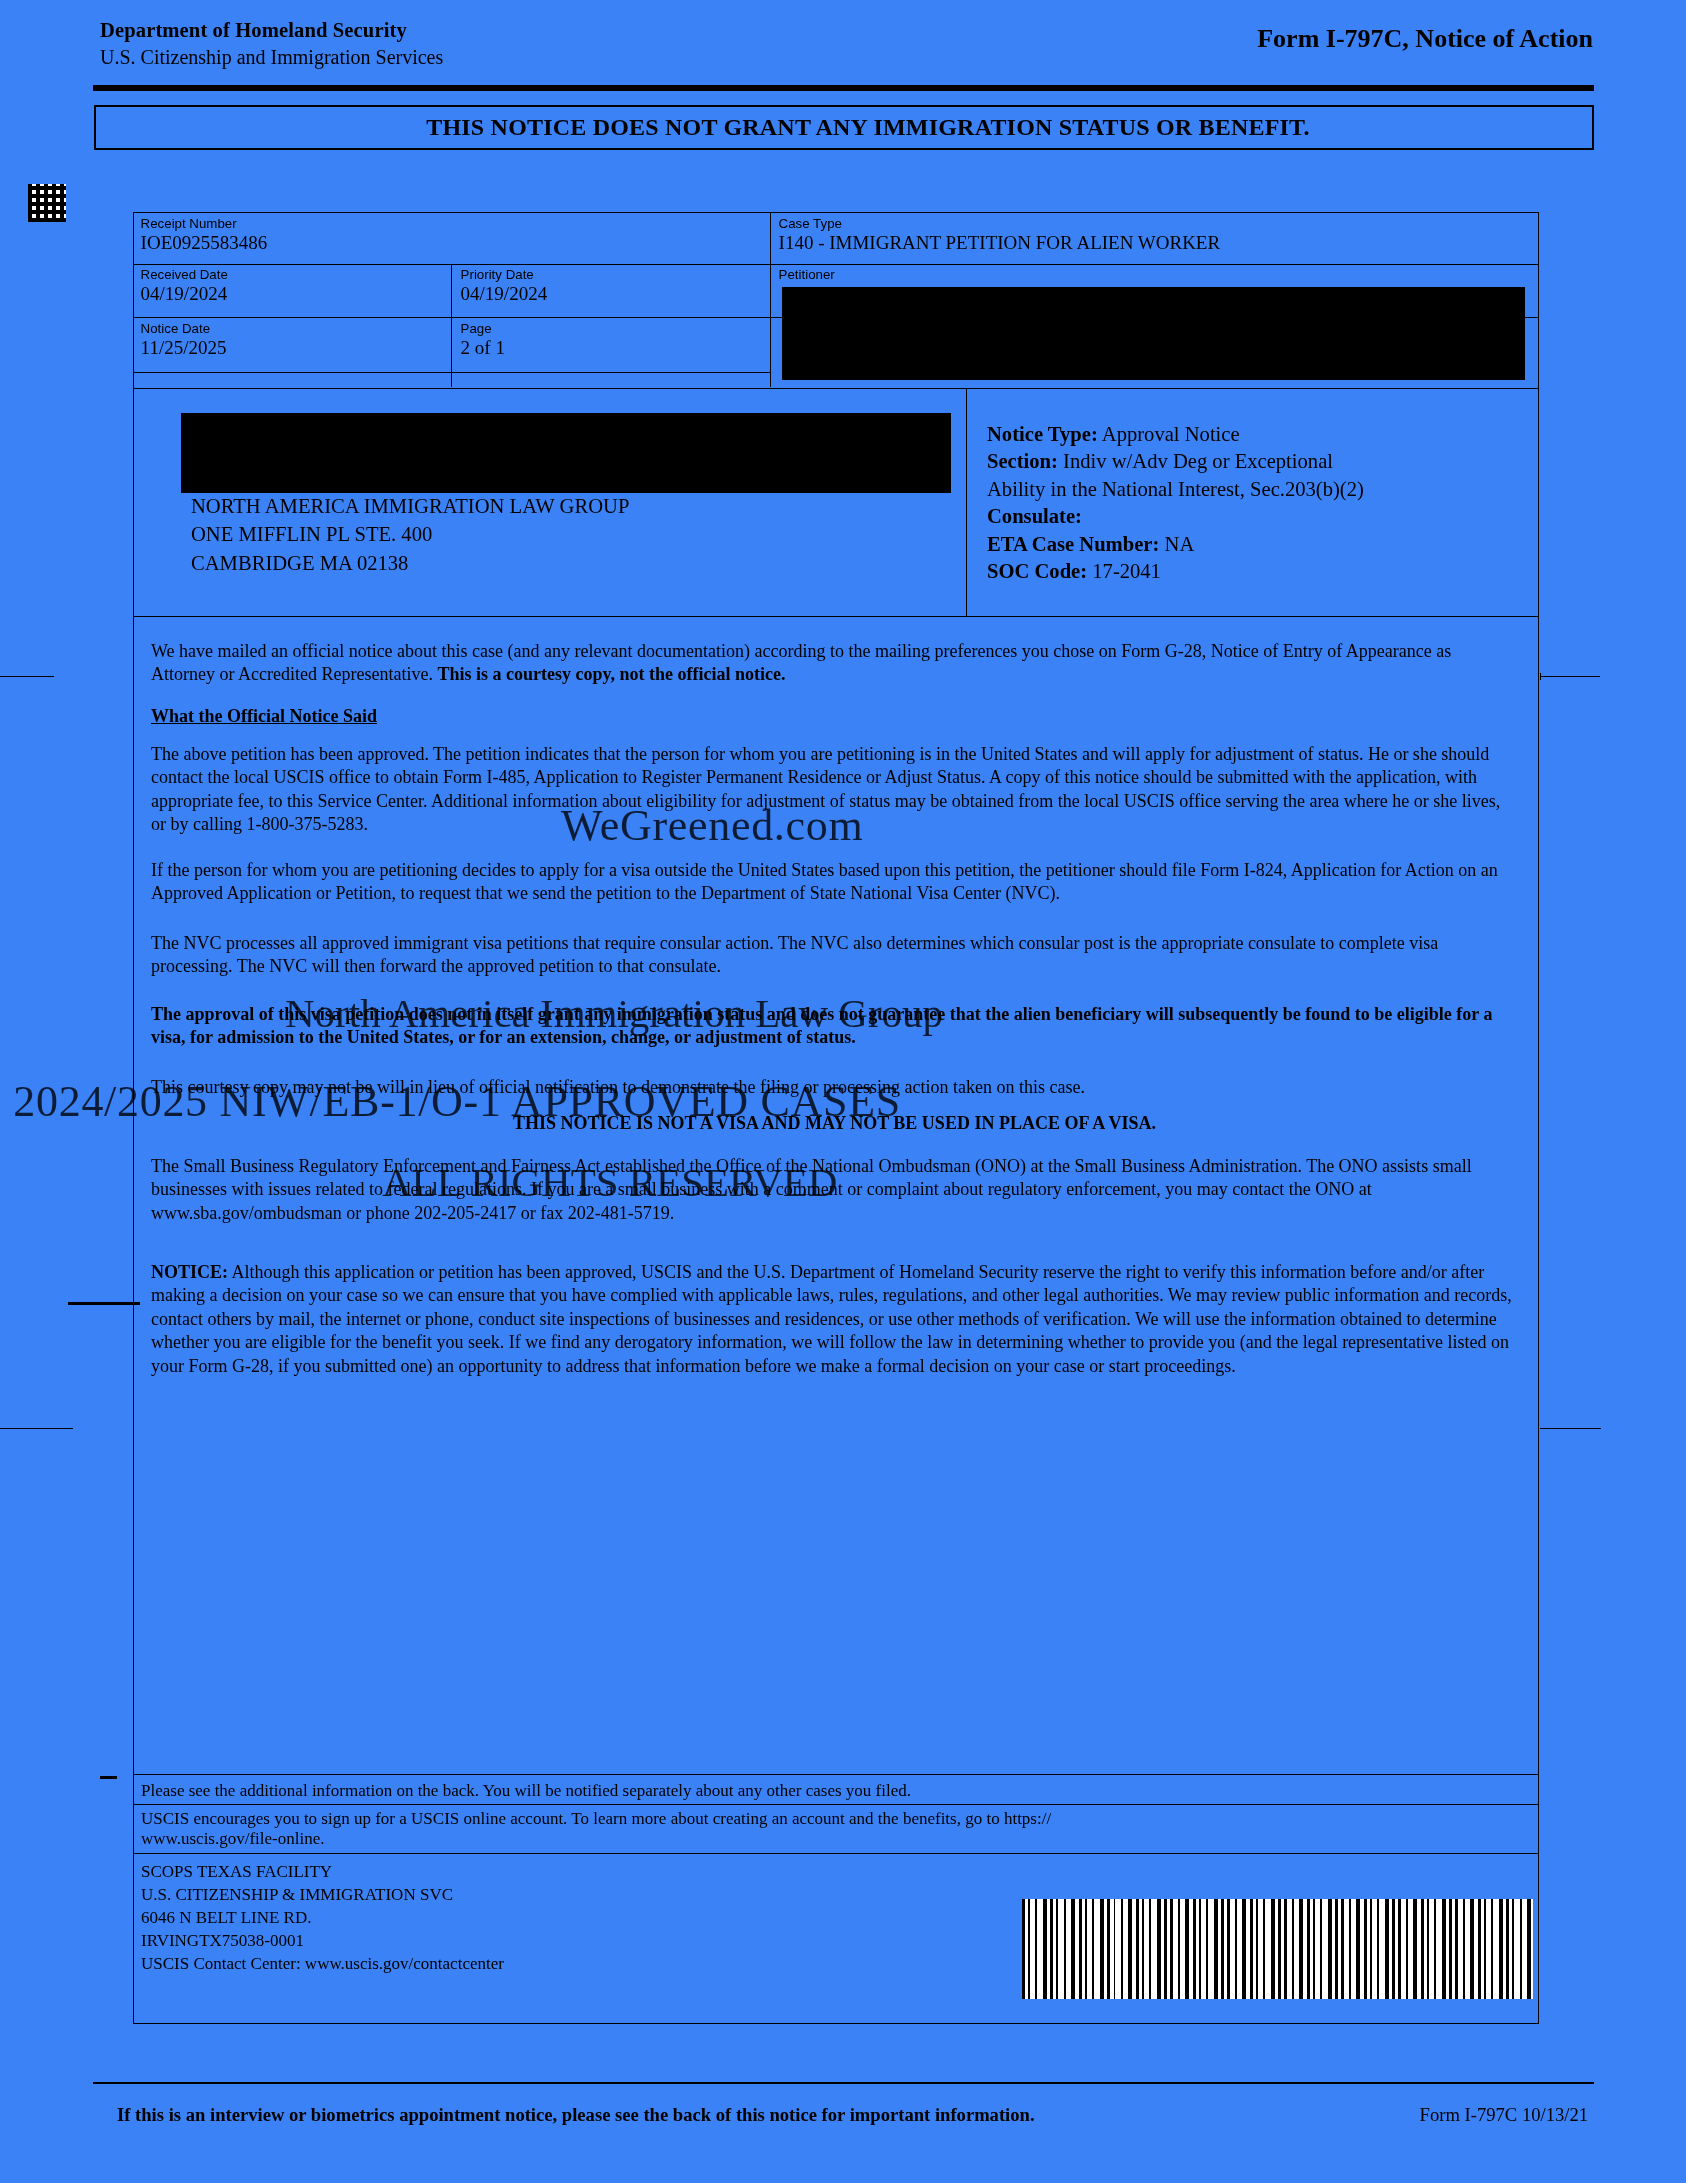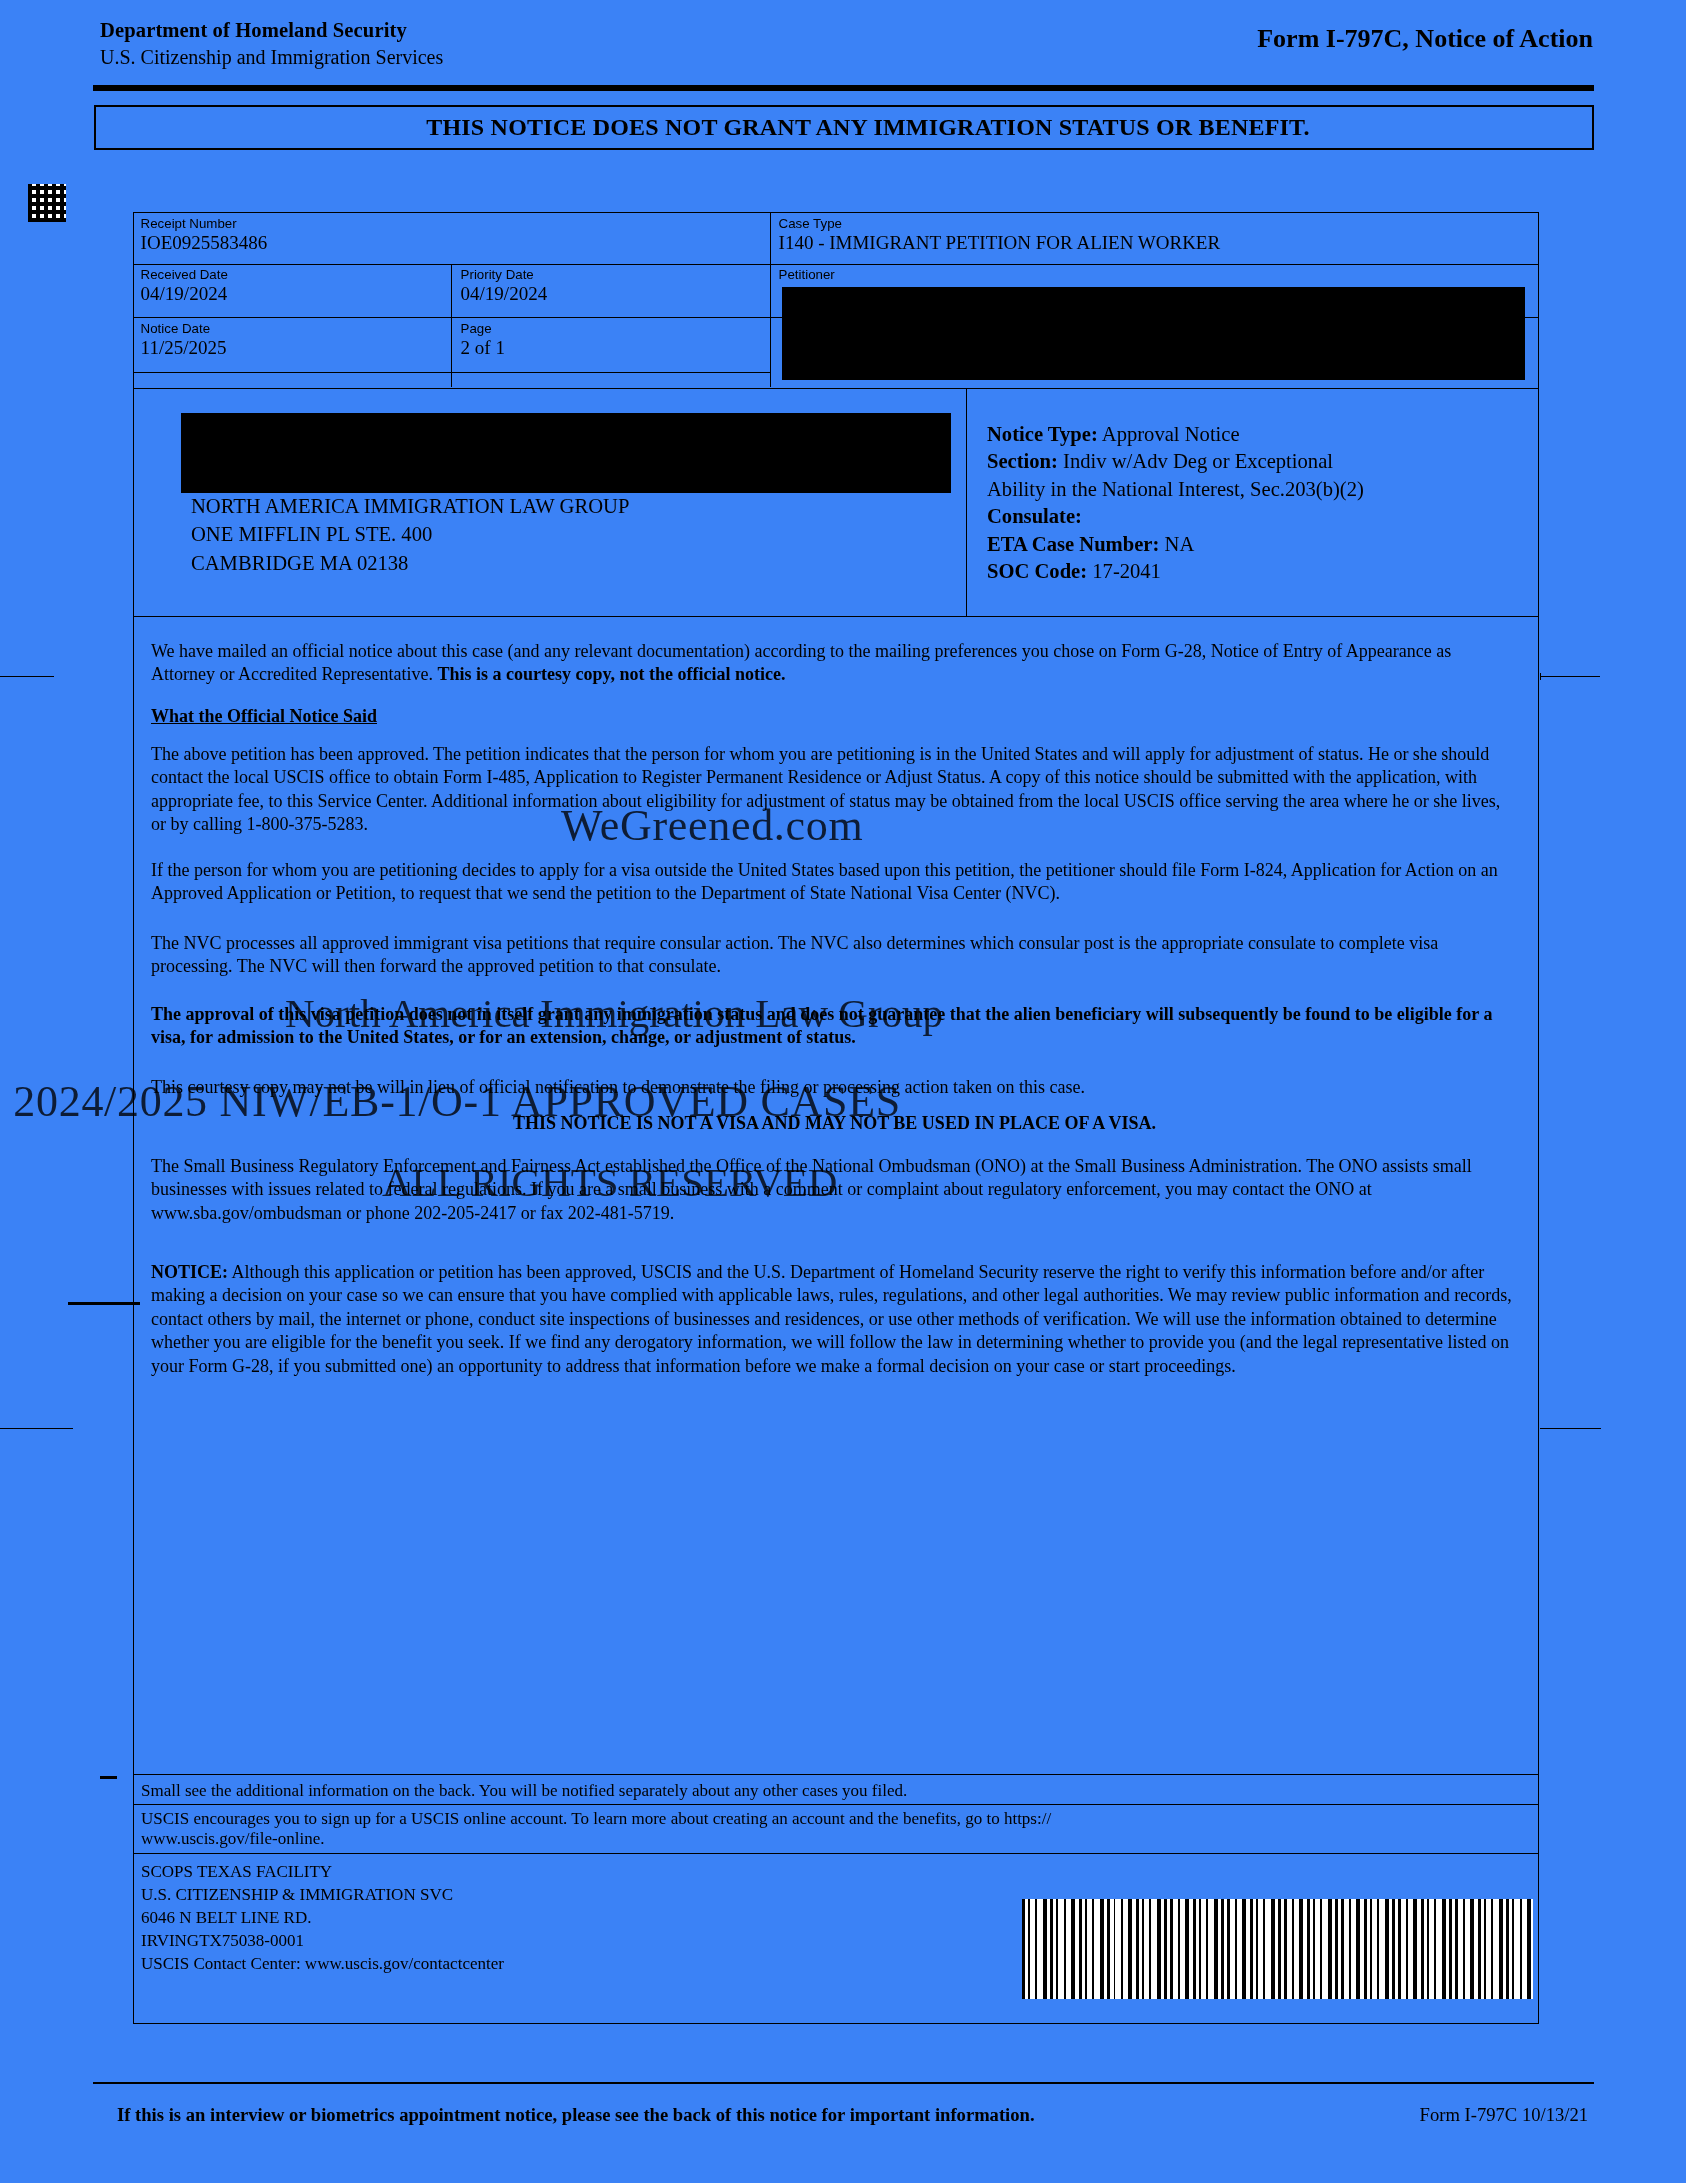--- a/index.html
+++ b/index.html
@@ -339,21 +339,21 @@
     <span>Although this application or petition has been approved, USCIS and the U.S. Department of Homeland Security reserve the right to verify this information before and/or after making a decision on your case so we can ensure that you have complied with applicable laws, rules, regulations, and other legal authorities. We may review public information and records, contact others by mail, the internet or phone, conduct site inspections of businesses and residences, or use other methods of verification. We will use the information obtained to determine whether you are eligible for the benefit you seek. If we find any derogatory information, we will follow the law in determining whether to provide you (and the legal representative listed on your Form G-28, if you submitted one) an opportunity to address that information before we make a formal decision on your case or start proceedings.</span>
   </div>
 
   <div class="hline" style="left:133px; top:1774px; width:1406px;"></div>
   <div class="hline" style="left:133px; top:1804px; width:1406px;"></div>
   <div class="hline" style="left:133px; top:1853px; width:1406px;"></div>
   <div class="hline" style="left:133px; top:2023px; width:1406px;"></div>
 
   <div class="footrow" style="top:1778px;">
     <div class="inner" style="margin-left:133px;">
-      <span>Small see the additional information on the back. You will be notified separately about any other cases you filed.</span>
+      <span>Please see the additional information on the back. You will be notified separately about any other cases you filed.</span>
     </div>
   </div>
 
   <div class="footrow" style="top:1806px;">
     <div class="inner" style="margin-left:133px;">
       <div>USCIS encourages you to sign up for a USCIS online account. To learn more about creating an account and the benefits, go to https://</div>
       <div>www.uscis.gov/file-online.</div>
     </div>
   </div>
 

